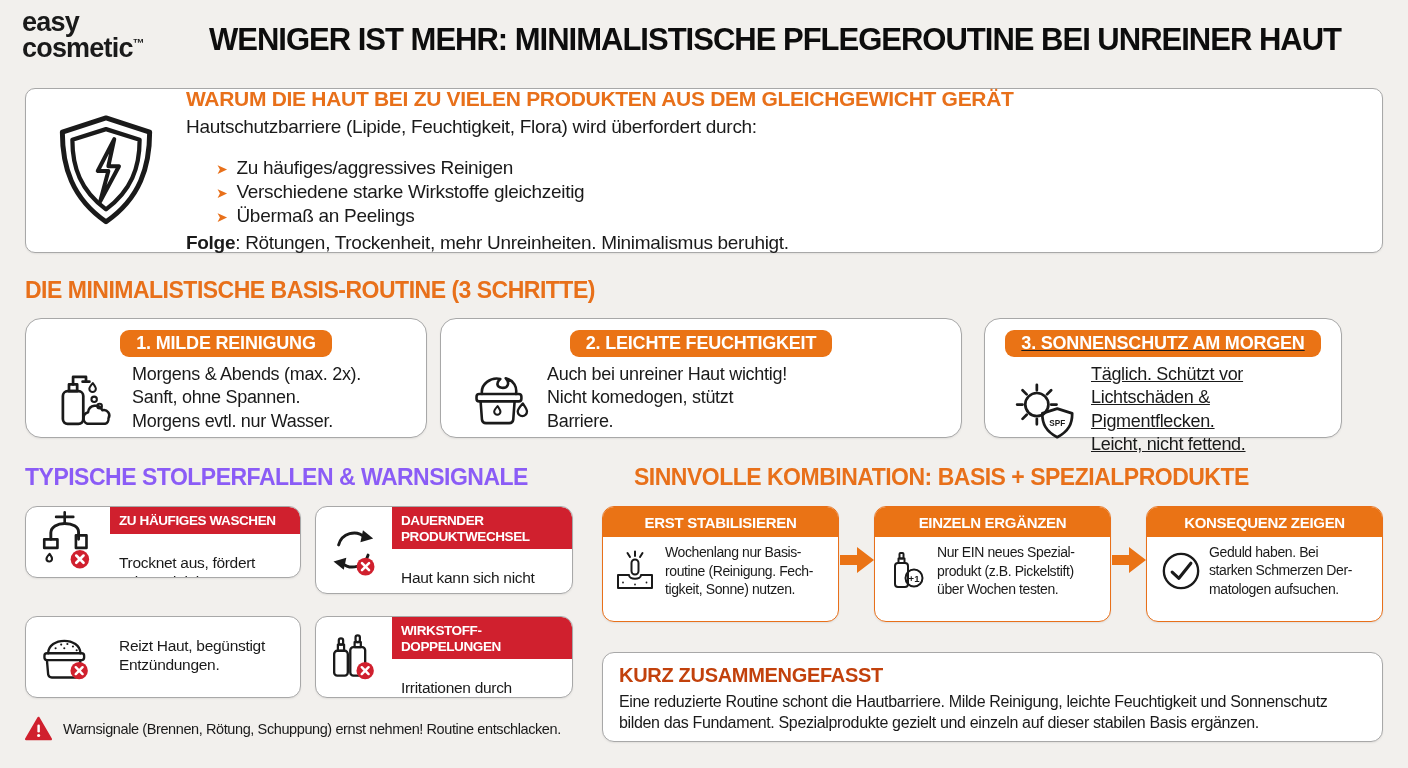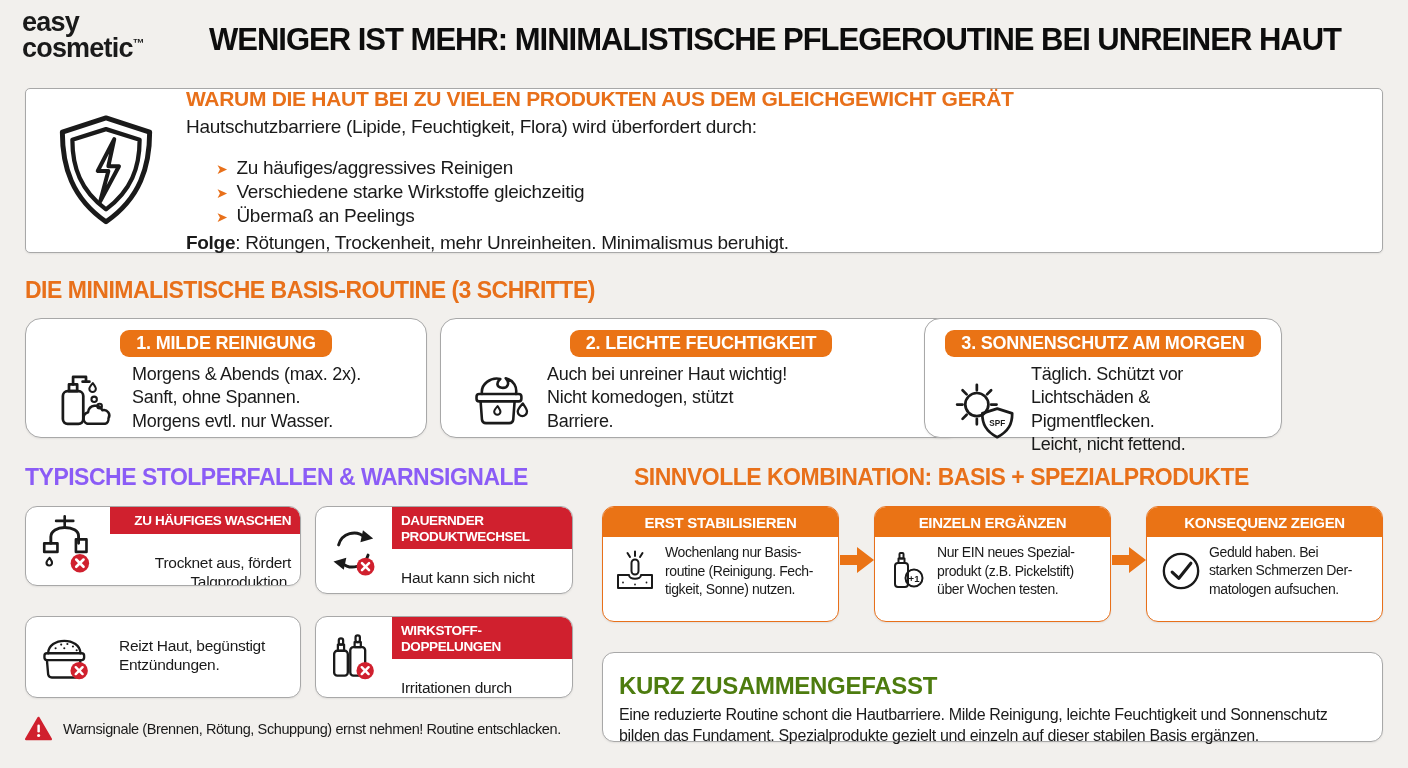--- a/index.html
+++ b/index.html
@@ -23,21 +23,21 @@
 
   
   .logo { left:22px; top:10px; font-weight:bold; font-size:27px; line-height:0.95; letter-spacing:-0.8px; }
   .logo sup { font-size:12px; font-weight:bold; vertical-align: super; }
   .page-title {
     left:150px; top:22px; width:1250px; text-align:center;
     font-size:31px; font-weight:bold; letter-spacing:-1px; color:#0d0d0d;
   }
 
   
-  .balance-box { left:25px; top:88px; width:1358px; height:165px; display:flex; align-items:center; border-radius:5px; }
+  .balance-box { left:25px; top:88px; width:1358px; height:165px; display:flex; align-items:center; border-radius:10px; }
   .balance-icon-wrap { width:160px; display:flex; justify-content:center; flex:0 0 auto; }
   .balance-content { flex:1; padding:10px 24px 10px 0; }
   .balance-heading { color:#e8701a; font-weight:bold; font-size:21px; letter-spacing:-0.3px; margin-bottom:5px; }
   .balance-intro { font-size:19px; letter-spacing:-0.3px; margin-bottom:18px; }
   .bullet-row { display:flex; align-items:baseline; margin-left:30px; font-size:19px; letter-spacing:-0.3px; line-height:1.28; }
   .bullet-arrow { color:#e8701a; font-size:14px; margin-right:9px; }
   .balance-result { font-size:19px; letter-spacing:-0.3px; margin-top:4px; }
   .balance-result b { letter-spacing:-0.3px; }
 
   
@@ -81,21 +81,21 @@
     letter-spacing:-0.3px; text-align:center; padding:7px 4px 6px;
   }
   .combo-body { display:flex; align-items:center; padding:6px 4px 6px 6px; }
   .combo-icon { width:56px; flex:0 0 auto; display:flex; justify-content:center; }
   .combo-text { font-size:14px; line-height:1.32; letter-spacing:-0.4px; }
 
   .flow-arrow { position:absolute; top:546px; }
 
   
   .summary-box { left:602px; top:652px; width:781px; height:90px; border-radius:12px; padding:11px 16px; }
-  .summary-heading { color:#4d7c0f; font-weight:bold; font-size:24px; letter-spacing:-0.3px; margin-bottom:5px;margin-top:8px; }
+  .summary-heading { color:#c2410c; font-weight:bold; font-size:20px; letter-spacing:-0.3px; margin-bottom:5px; }
   .summary-text { font-size:16px; line-height:1.3; letter-spacing:-0.35px; }
 
   svg { display:block; }
   .ink { stroke:#1a1a1a; fill:none; stroke-linecap:round; stroke-linejoin:round; }
 </style>
 </head>
 <body>
 
 <div class="abs logo">
   <div>easy</div>
@@ -164,40 +164,40 @@
         <path class="ink" stroke-width="3" d="M45 62 c2.6 3.8 4.2 5.6 4.2 8.1 a4.6 4.6 0 1 1 -9.2 0 c0 -2.5 1.6 -4.3 5 -8.1 z"></path>
         <path class="ink" stroke-width="3.4" d="M82 58 c3.8 5.6 6.2 8.2 6.2 11.9 a6.8 6.8 0 1 1 -13.6 0 c0 -3.7 2.4 -6.3 7.4 -11.9 z"></path>
       </svg>
     </div>
     <div class="step-text prewrap">Auch bei unreiner Haut wichtig!
 Nicht komedogen, stützt
 Barriere.</div>
   </div>
 </div>
 
-<div class="card step-card" style="left:924px; width:358px;">
+<div class="card step-card" style="left:984px; width:358px;text-decoration:underline;">
   <div class="step-badge">3. SONNENSCHUTZ AM MORGEN</div>
   <div class="step-body">
     <div class="step-icon">
       <svg width="74" height="68" viewBox="0 0 100 100">
         <circle class="ink" stroke-width="4" cx="38" cy="42" r="17"></circle>
         <path class="ink" stroke-width="4" d="M38 13 L38 21 M17 21 L23 27 M9 42 L17 42 M17 63 L23 57 M38 71 L38 63 M59 21 L53 27 M67 42 L59 42"></path>
         <path class="ink" stroke-width="4" fill="#fff" d="M68 48 L90 55 C90 70 85 81 68 90 C51 81 46 70 46 55 Z"></path>
         <text x="68" y="74" text-anchor="middle" font-size="12" font-weight="bold" font-family="Liberation Sans, sans-serif" fill="#1a1a1a">SPF</text>
       </svg>
     </div>
     <div class="step-text prewrap">Täglich. Schützt vor
 Lichtschäden &amp; Pigmentflecken.
 Leicht, nicht fettend.</div>
   </div>
 </div>
 
 <div class="section-heading red-h" style="left:25px; top:464px;">TYPISCHE STOLPERFALLEN &amp; WARNSIGNALE</div>
 
-<div class="card pf-card" style="left:25px; top:506px; width:276px; height:80px;text-align:right;">
+<div class="card pf-card" style="left:25px; top:506px; width:276px; height:72px;">
   <div class="pf-icon" style="width:84px;">
     <svg width="66" height="66" viewBox="0 0 100 100">
       <path class="ink" stroke-width="4" d="M32 12 H58 M45 5 V22"></path>
       <path class="ink" stroke-width="4.4" d="M24 46 V36 C24 27 34 22 45 22 C57 22 66 27 66 35 V46"></path>
       <rect class="ink" stroke-width="4" x="14" y="46" width="20" height="13"></rect>
       <rect class="ink" stroke-width="4" x="62" y="40" width="16" height="19"></rect>
       <path class="ink" stroke-width="3.2" d="M22 68 c2.4 3.4 3.8 5 3.8 7.3 a4.2 4.2 0 1 1 -8.4 0 c0 -2.3 1.4 -3.9 4.6 -7.3 z"></path>
       <g transform="translate(68,76)">
         <circle r="14" fill="#d0202e"></circle>
         <path d="M-5.5 -5.5 L5.5 5.5 M5.5 -5.5 L-5.5 5.5" stroke="#fff" stroke-width="4" stroke-linecap="round"></path>

